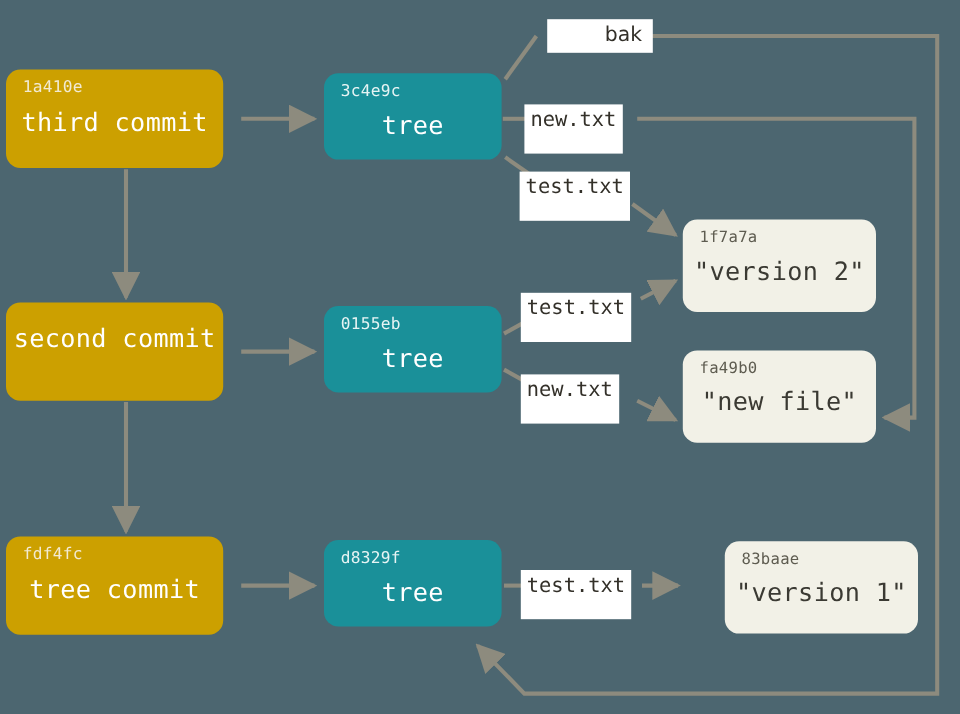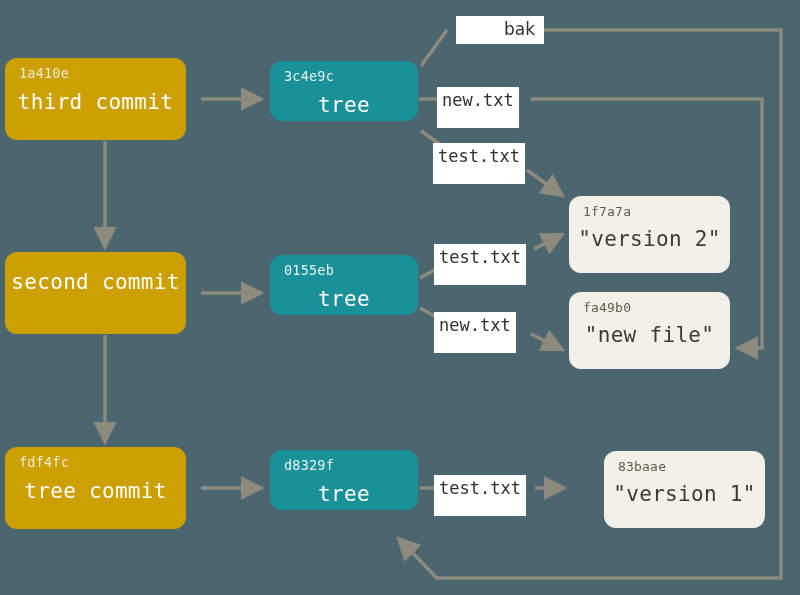--- a/index.html
+++ b/index.html
@@ -51,21 +51,21 @@
     background: #cca000;
     width: 181px;
     height: 82px;
   }
   .node.commit .hash { color: #f2ead2; }
   .node.commit .title { color: #ffffff; }
 
   .node.tree {
     background: #1a9099;
     width: 148px;
-    height: 60px;
+    height: 72px;
   }
   .node.tree .hash { color: #e6f4f4; }
   .node.tree .title { color: #ffffff; }
 
   .node.blob {
     background: #f2f1e7;
     width: 161px;
     height: 77px;
   }
   .node.blob .hash { color: #5e5c50; font-size: 13px; }
@@ -150,21 +150,21 @@
   <div class="node tree" style="left:270px; top:255px;">
     <div class="hash">0155eb</div>
     <div class="title">tree</div>
   </div>
 
   <div class="node tree" style="left:270px; top:450px;">
     <div class="hash">d8329f</div>
     <div class="title">tree</div>
   </div>
 
-  <div class="node blob" style="left:569px; top:196px;">
+  <div class="node blob" style="left:569px; top:183px;">
     <div class="hash">1f7a7a</div>
     <div class="title">"version 2"</div>
   </div>
 
   <div class="node blob" style="left:569px; top:292px;">
     <div class="hash">fa49b0</div>
     <div class="title">"new file"</div>
   </div>
 
   <div class="node blob" style="left:569px; top:451px;margin-left:35px;">

